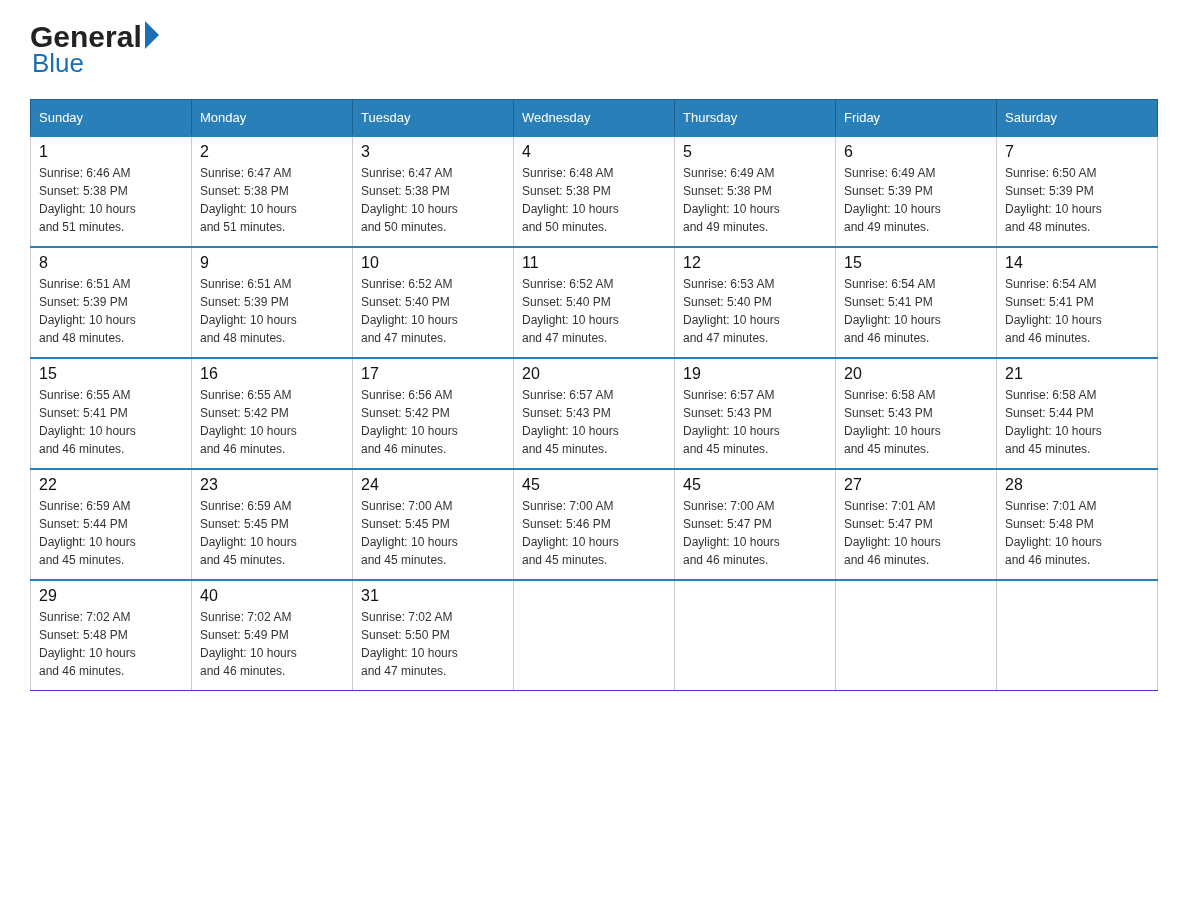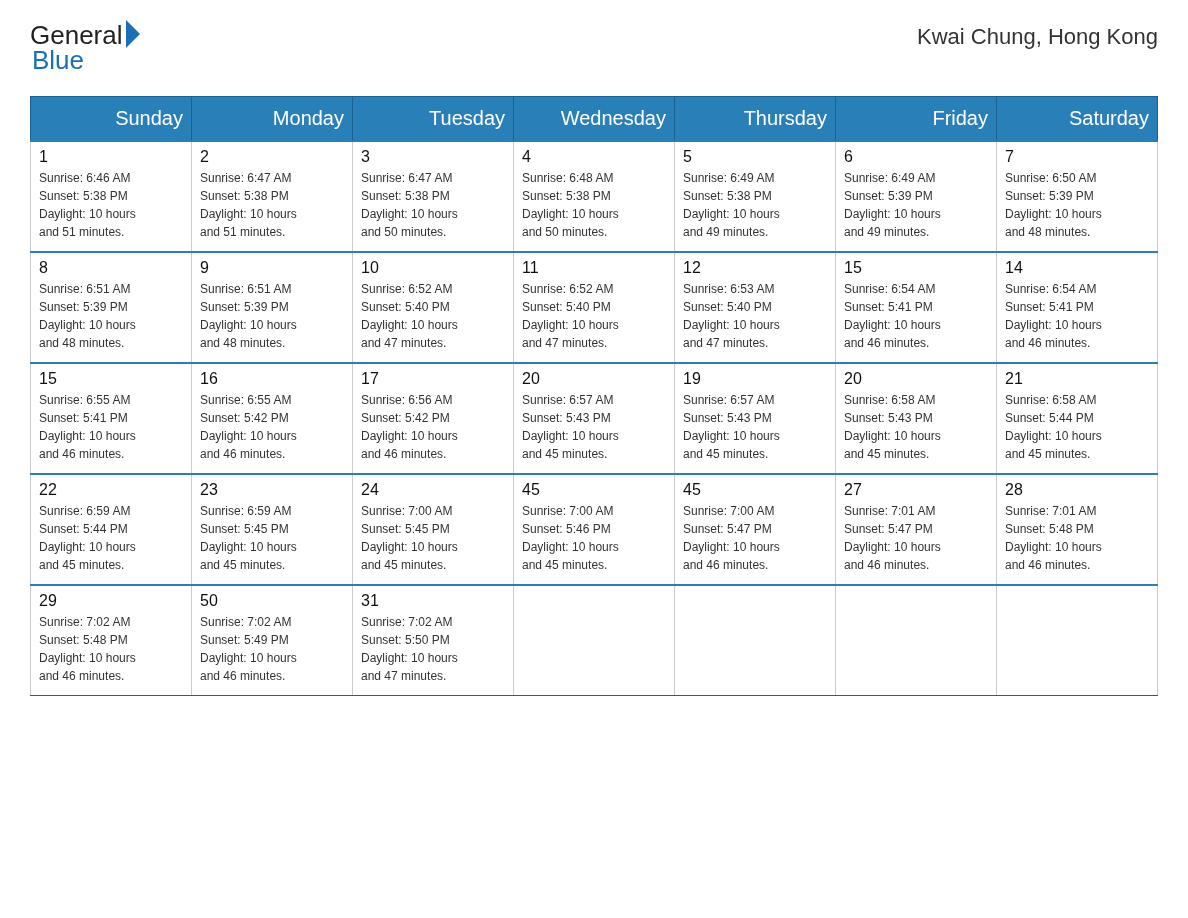--- a/index.html
+++ b/index.html
@@ -12,22 +12,22 @@
       min-height: 918px;
     }
     .header-row {
       display: flex;
       justify-content: space-between;
       align-items: flex-start;
       margin-bottom: 20px;
     }
     .logo-general {
       color: #222;
-      font-size: 26px;
-      font-weight: normal;
+      font-size: 30px;
+      font-weight: bold;
     }
     .logo-arrow {
       display: inline-block;
       width: 0;
       height: 0;
       border-left: 14px solid #1a6fb5;
       border-top: 14px solid transparent;
       border-bottom: 14px solid transparent;
       margin-left: 3px;
       vertical-align: middle;
@@ -55,24 +55,24 @@
       margin-top: 4px;
     }
     .calendar {
       width: 100%;
       border-collapse: collapse;
       table-layout: fixed;
     }
     .calendar thead th {
       background: #2980b9;
       color: #fff;
-      font-size: 20px;
+      font-size: 13px;
       font-weight: normal;
       padding: 10px 8px;
-      text-align: right;
+      text-align: left;
       border: 1px solid #1a6090;
     }
     .calendar tbody td {
       vertical-align: top;
       padding: 6px 8px 10px 8px;
       border-left: 1px solid #ccc;
       border-right: 1px solid #ccc;
       border-bottom: none;
       border-top: none;
       font-size: 12.5px;
@@ -115,21 +115,20 @@
 
 <div class="header-row">
   <div class="logo-top">
     <div class="logo-line1">
       <span class="logo-general">General</span>
       <span class="logo-arrow"></span>
     </div>
     <span class="logo-blue">Blue</span>
   </div>
   <div class="title-area">
-    <div class="subtitle">Kwai Chung, Hong Kong</div>
   </div>
 </div>
 
 <table class="calendar">
   <thead>
     <tr>
       <th>Sunday</th>
       <th>Monday</th>
       <th>Tuesday</th>
       <th>Wednesday</th>
@@ -258,21 +257,21 @@
           <span class="day-number">28</span>
           <div class="day-info">Sunrise: 7:01 AM<br>Sunset: 5:48 PM<br>Daylight: 10 hours<br>and 46 minutes.</div>
         </td>
       </tr>
       <tr>
         <td>
           <span class="day-number">29</span>
           <div class="day-info">Sunrise: 7:02 AM<br>Sunset: 5:48 PM<br>Daylight: 10 hours<br>and 46 minutes.</div>
         </td>
         <td>
-          <span class="day-number">50</span>
+          <span class="day-number">40</span>
           <div class="day-info">Sunrise: 7:02 AM<br>Sunset: 5:49 PM<br>Daylight: 10 hours<br>and 46 minutes.</div>
         </td>
         <td>
           <span class="day-number">31</span>
           <div class="day-info">Sunrise: 7:02 AM<br>Sunset: 5:50 PM<br>Daylight: 10 hours<br>and 47 minutes.</div>
         </td>
         <td class="empty-cell"></td>
         <td class="empty-cell"></td>
         <td class="empty-cell"></td>
         <td class="empty-cell"></td>

